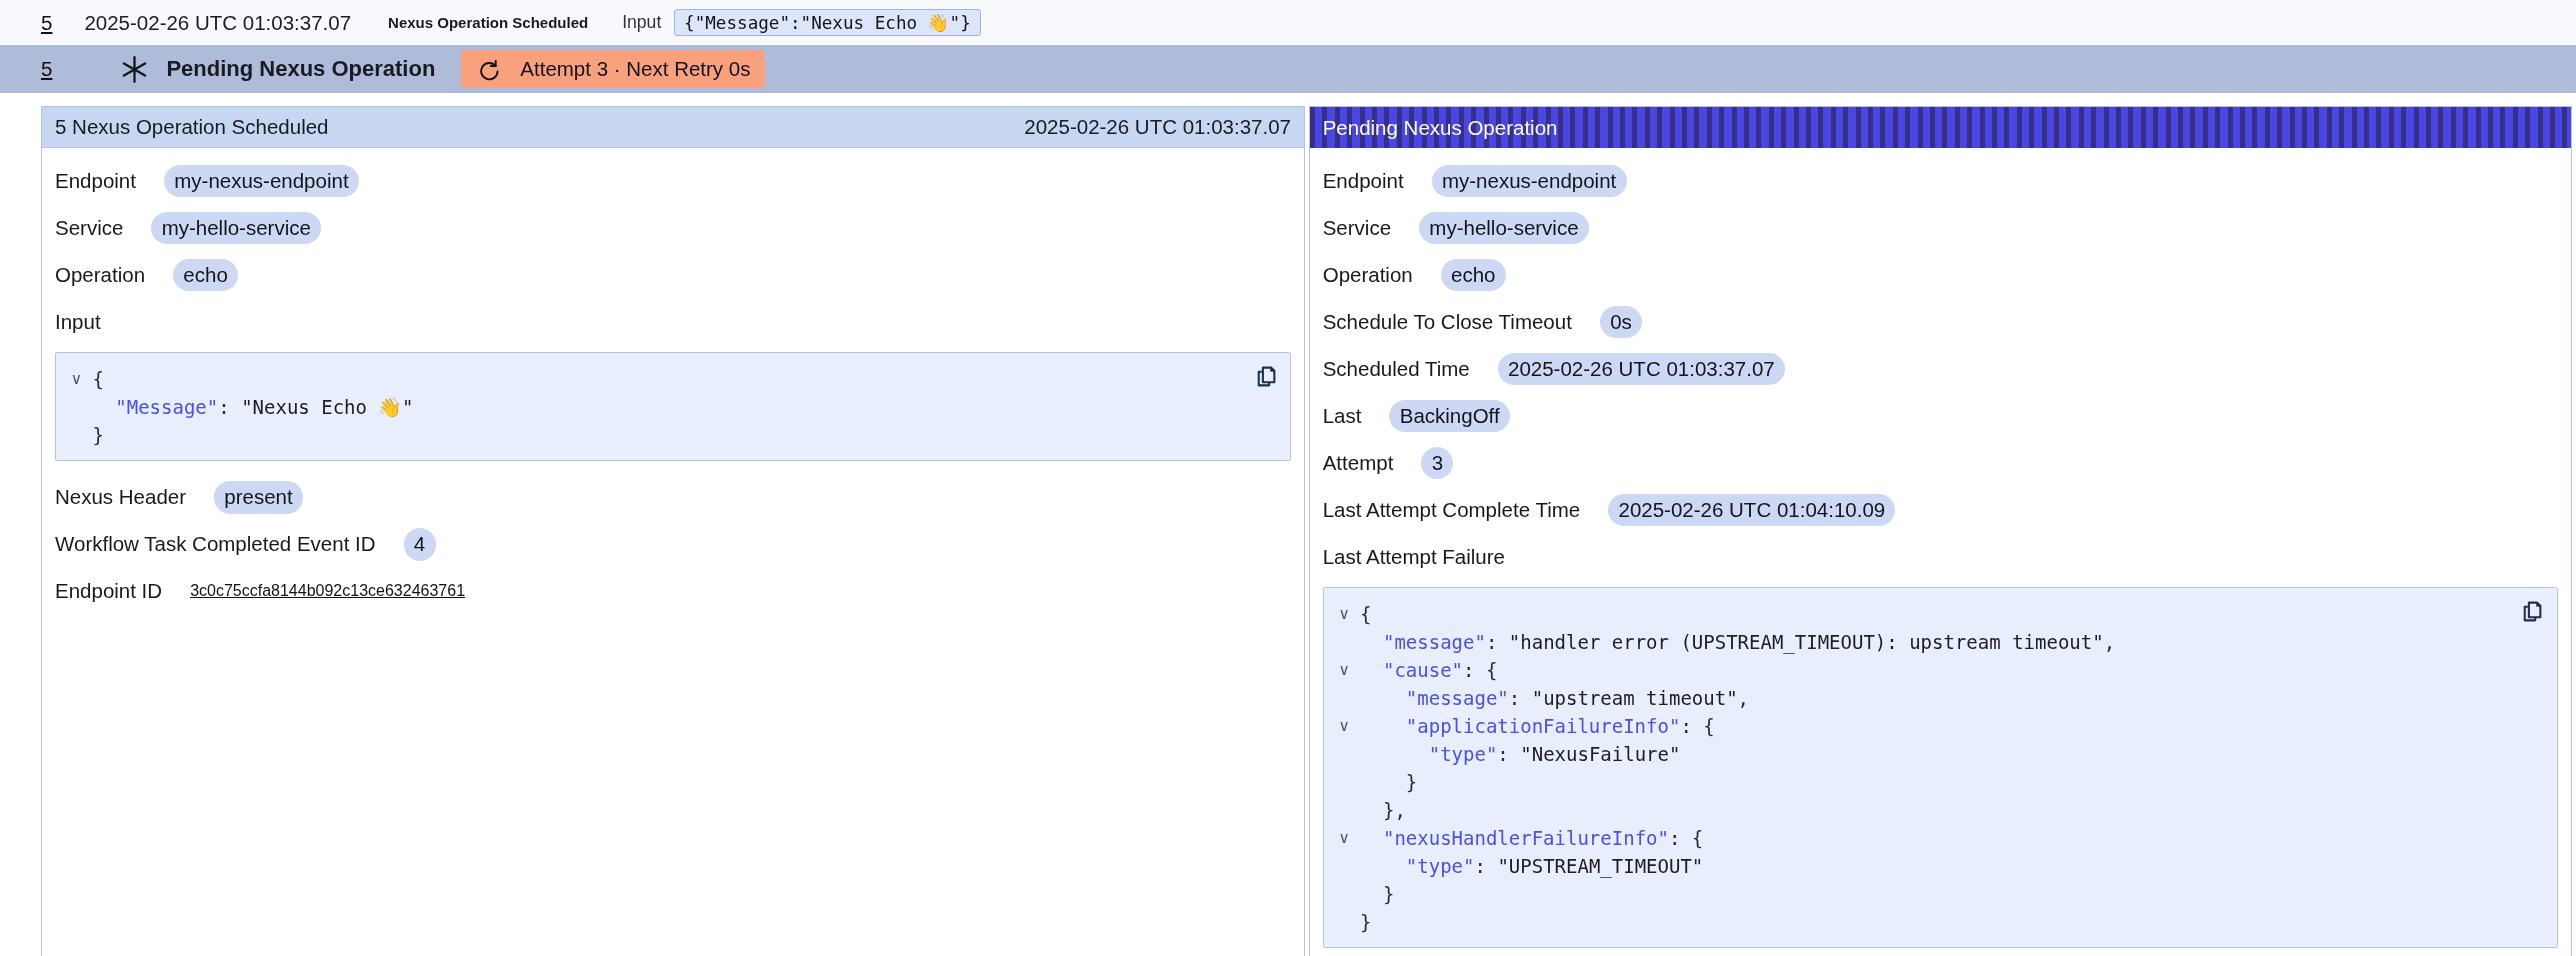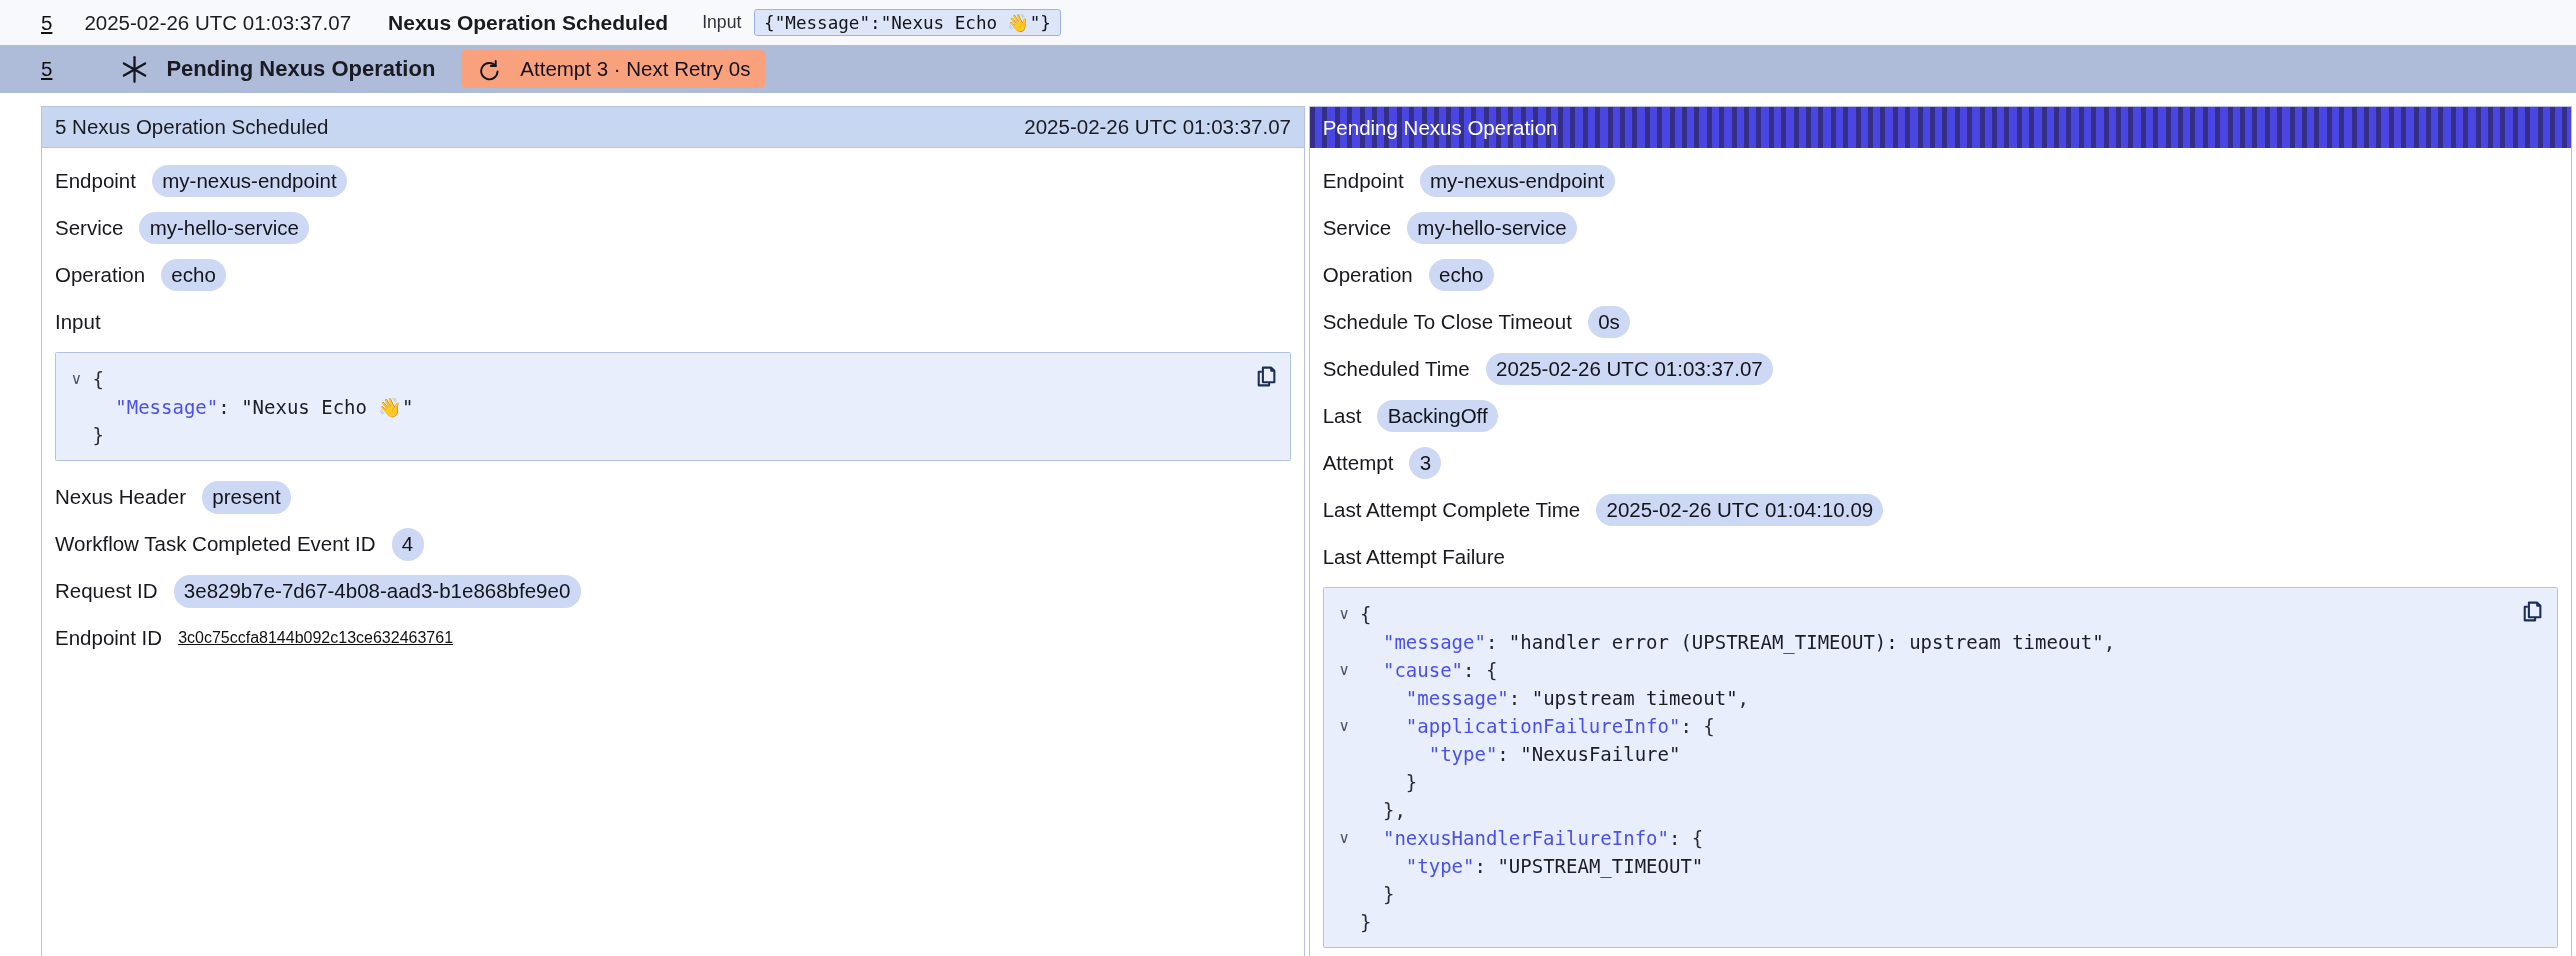--- a/index.html
+++ b/index.html
@@ -28,42 +28,42 @@
     background:#eef2fb;border:2.2px solid #3a3f4a;}
   .rail-dot{position:absolute;left:2.9px;top:60px;width:13px;height:13px;border-radius:50%;
     background:#0b0b0e;border:2.9px solid #7b6ef6;}
   
   .row-event{position:absolute;left:0;top:0;width:2576px;height:45px;background:#f8f9fc;
     display:flex;align-items:center;padding-left:41px;gap:0;}
   .row-pending{position:absolute;left:0;top:45px;width:2576px;height:48px;background:var(--row2-bg);
     display:flex;align-items:center;padding-left:41px;}
   .evt-num{font-size:20.5px;font-weight:500;text-decoration:underline;color:#111;cursor:pointer;}
   .evt-time{font-size:20.5px;margin-left:32px;color:#1c1c24;}
-  .evt-title{font-size:21px;font-weight:700;margin-left:37px;}
+  .evt-title{font-size:15px;font-weight:700;margin-left:37px;}
   .evt-input-label{font-size:17.6px;margin-left:34px;color:#30303a;}
   .evt-input-badge{margin-left:13px;font-family:"DejaVu Sans Mono",monospace;font-size:17.6px;
     background:#dde6f9;border:1.5px solid #9db1ea;border-radius:2.9px;padding:2.9px 8.8px;color:#14141c;}
   .pend-num{font-size:20.5px;font-weight:500;text-decoration:underline;color:#111;cursor:pointer;}
   .pend-icon{margin-left:67px;display:flex;align-items:center;}
   .pend-title{font-size:22px;font-weight:700;margin-left:16px;}
   .pend-badge{margin-left:26px;background:var(--orange);border-radius:4.4px;padding:6.6px 14.6px;
     display:flex;align-items:center;gap:21px;font-size:20.5px;font-weight:500;color:#131320;}
   
   .panels{position:absolute;left:0;top:106px;width:2576px;height:850px;display:flex;}
   .panel{background:#fff;border:1.5px solid var(--panel-border);height:879px;}
   .panel.left{margin-left:41px;width:1264px;}
   .panel.right{margin-left:3.7px;width:1263px;}
   .panel-header{height:41px;display:flex;align-items:center;justify-content:space-between;
     padding:0 13px;font-size:20.5px;}
   .panel.left .panel-header{background:var(--left-header-bg);border-bottom:0.7px solid var(--panel-border);}
   .panel.right .panel-header{
     background:repeating-linear-gradient(90deg,var(--stripe-dark) 0 5.1px,var(--stripe-bright) 5.1px 12.4px);
     color:#ffffff;font-weight:500;}
   .panel-body{padding:16px 13px;}
-  .field-row{display:flex;align-items:center;gap:16px;min-height:34px;margin-bottom:13px;}
+  .field-row{display:flex;align-items:center;gap:28px;min-height:34px;margin-bottom:13px;}
   .field-label{font-size:20.5px;color:#18181f;white-space:nowrap;}
   .field-badge{background:var(--badge-bg);border-radius:16px;padding:4.4px 10.3px;font-size:20.5px;
     color:#14141c;white-space:nowrap;}
   .field-link{font-size:16px;color:#111;text-decoration:underline;cursor:pointer;white-space:nowrap;}
   
   .code-block{position:relative;background:var(--code-bg);border:1.5px solid var(--code-border);
     border-radius:1.5px;padding:11.7px 11.7px 11.7px 4.4px;margin:2.9px 0 19px 0;
     font-family:"DejaVu Sans Mono",monospace;font-size:19px;line-height:28px;color:#23232b;}
   .code-line{display:flex;white-space:pre;}
   .code-gutter{width:32px;flex:0 0 32px;text-align:center;color:#4b5563;font-size:15.4px;
@@ -147,24 +147,20 @@
             </svg>
           </button>
         </div>
         <div class="field-row">
           <span class="field-label">Nexus Header</span>
           <span class="field-badge">present</span>
         </div>
         <div class="field-row">
           <span class="field-label">Workflow Task Completed Event ID</span>
           <span class="field-badge">4</span>
-        </div>
-        <div class="field-row">
-          <span class="field-label">Request ID</span>
-          <span class="field-badge">3e829b7e-7d67-4b08-aad3-b1e868bfe9e0</span>
         </div>
         <div class="field-row">
           <span class="field-label">Endpoint ID</span>
           <span class="field-link">3c0c75ccfa8144b092c13ce632463761</span>
         </div>
       </div>
   </section>
 
   <section class="panel right">
     <header class="panel-header">

